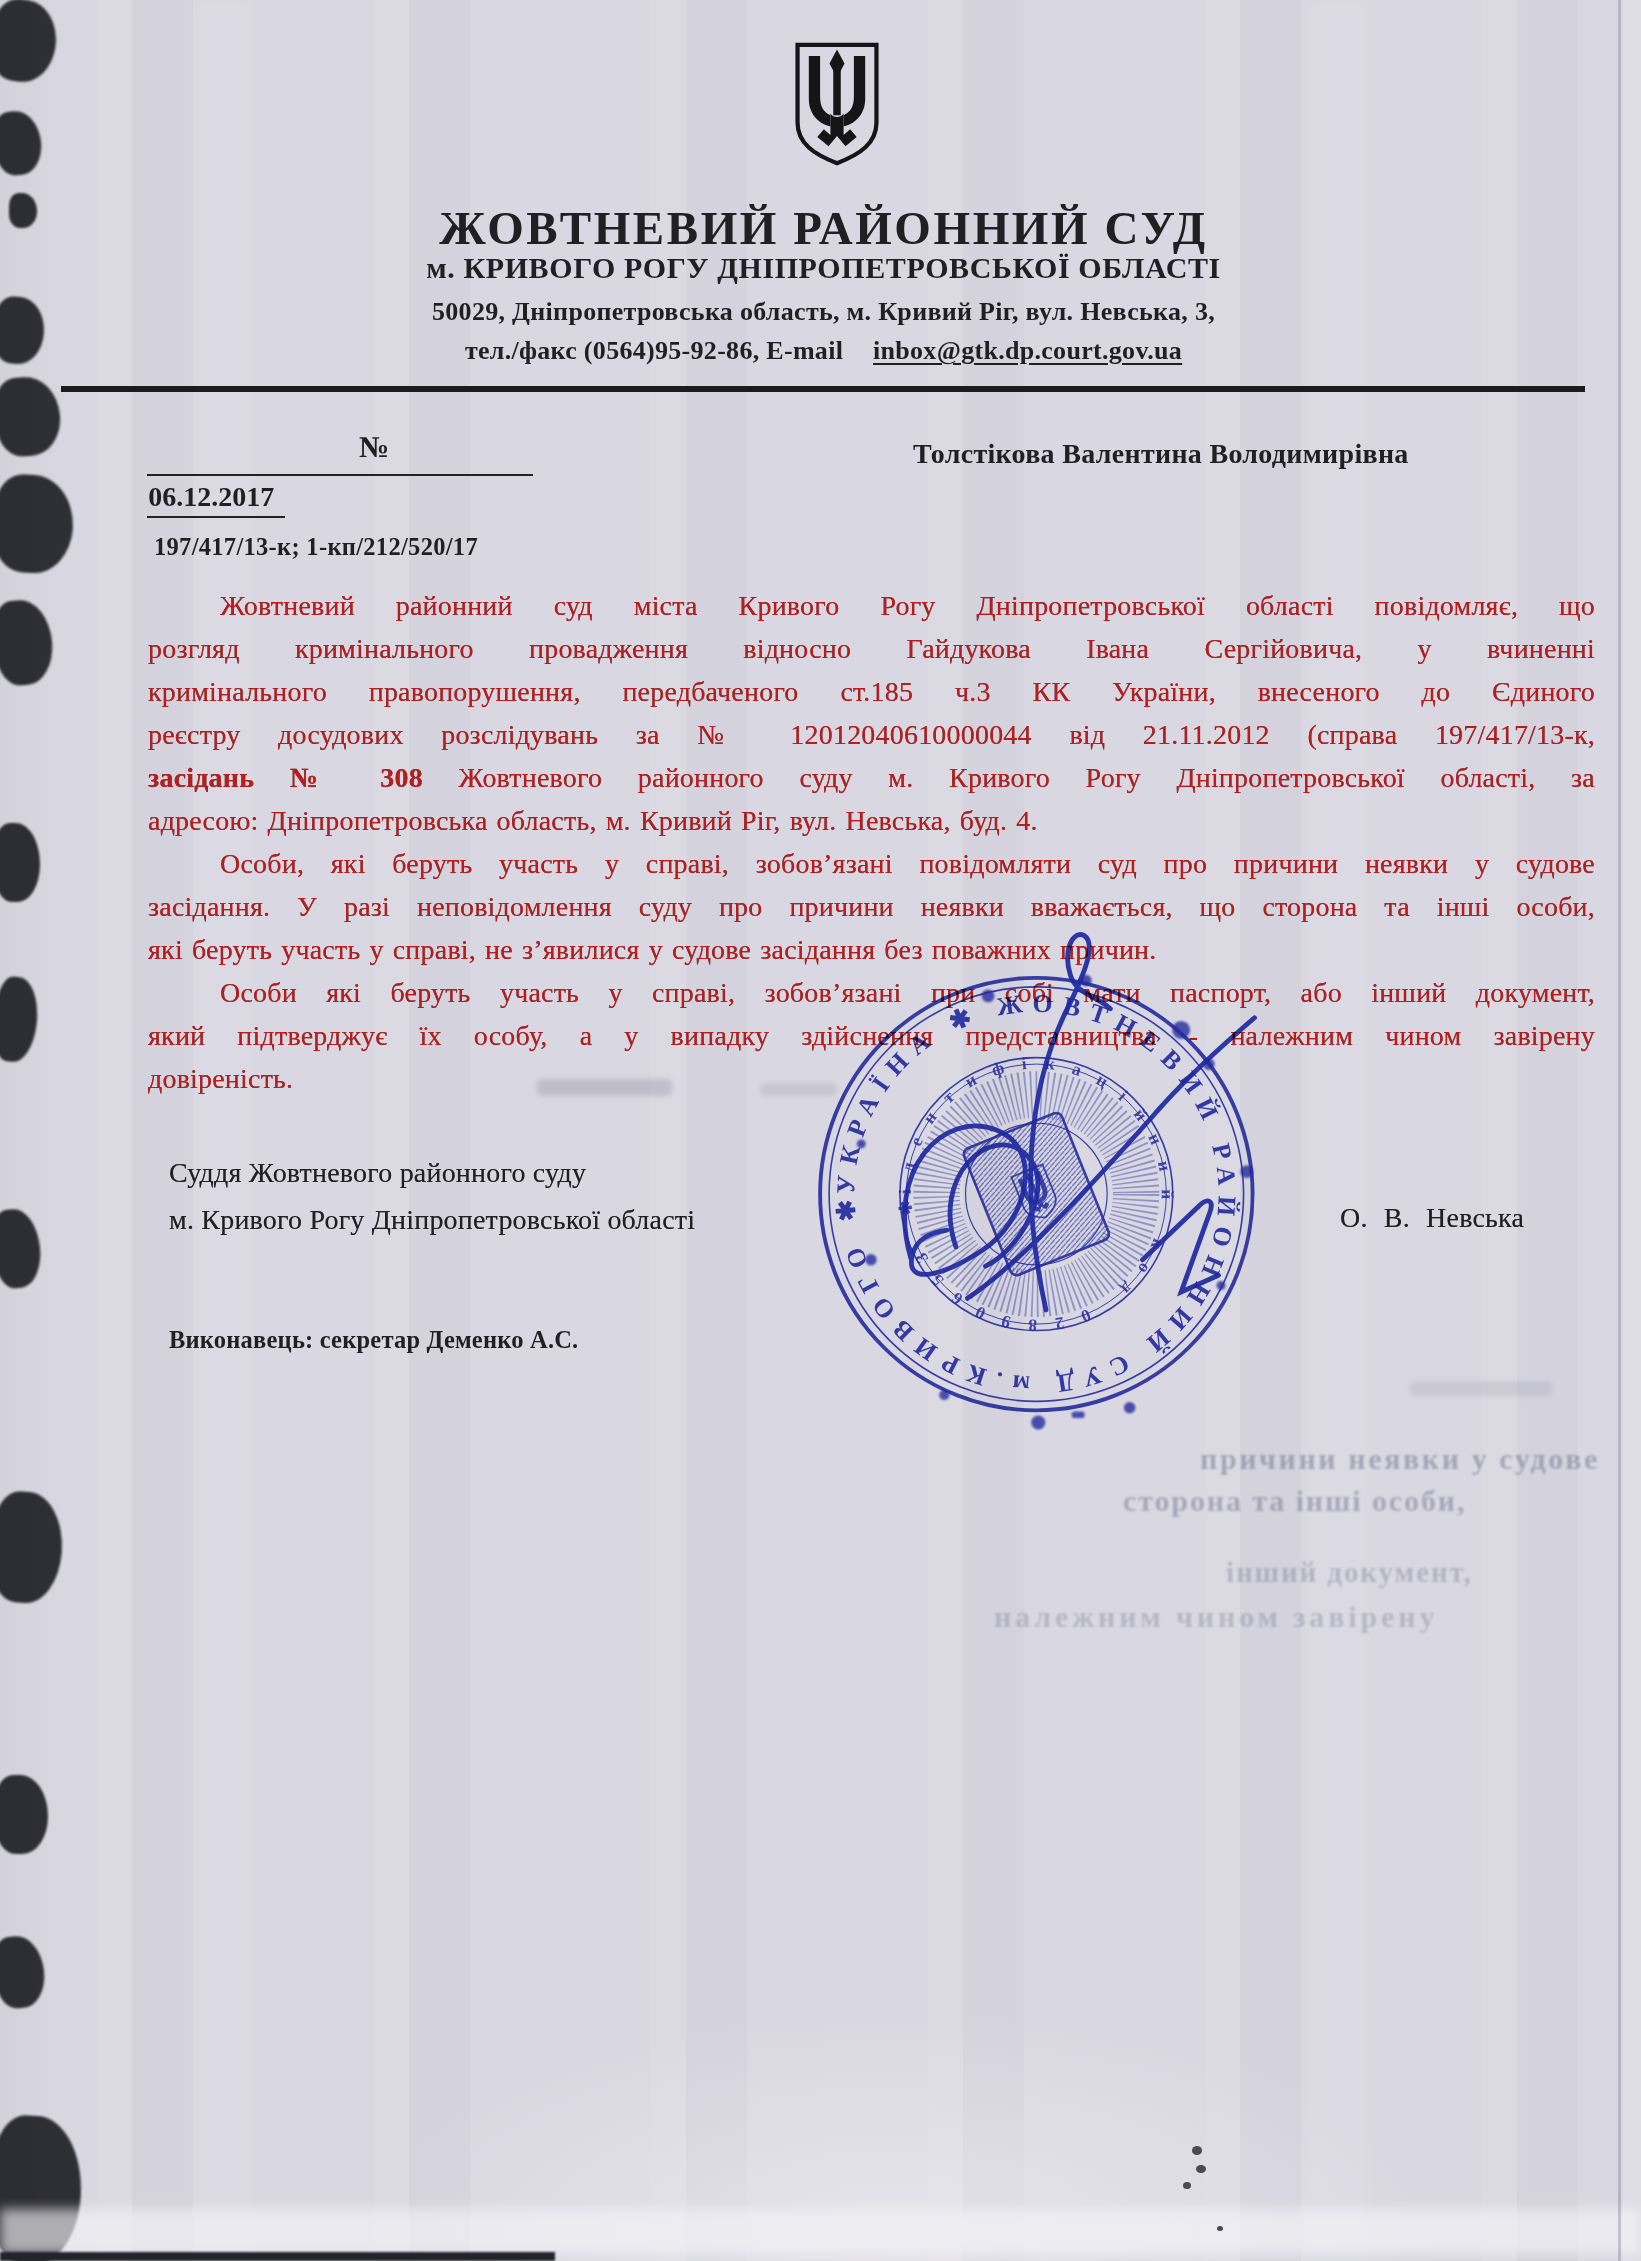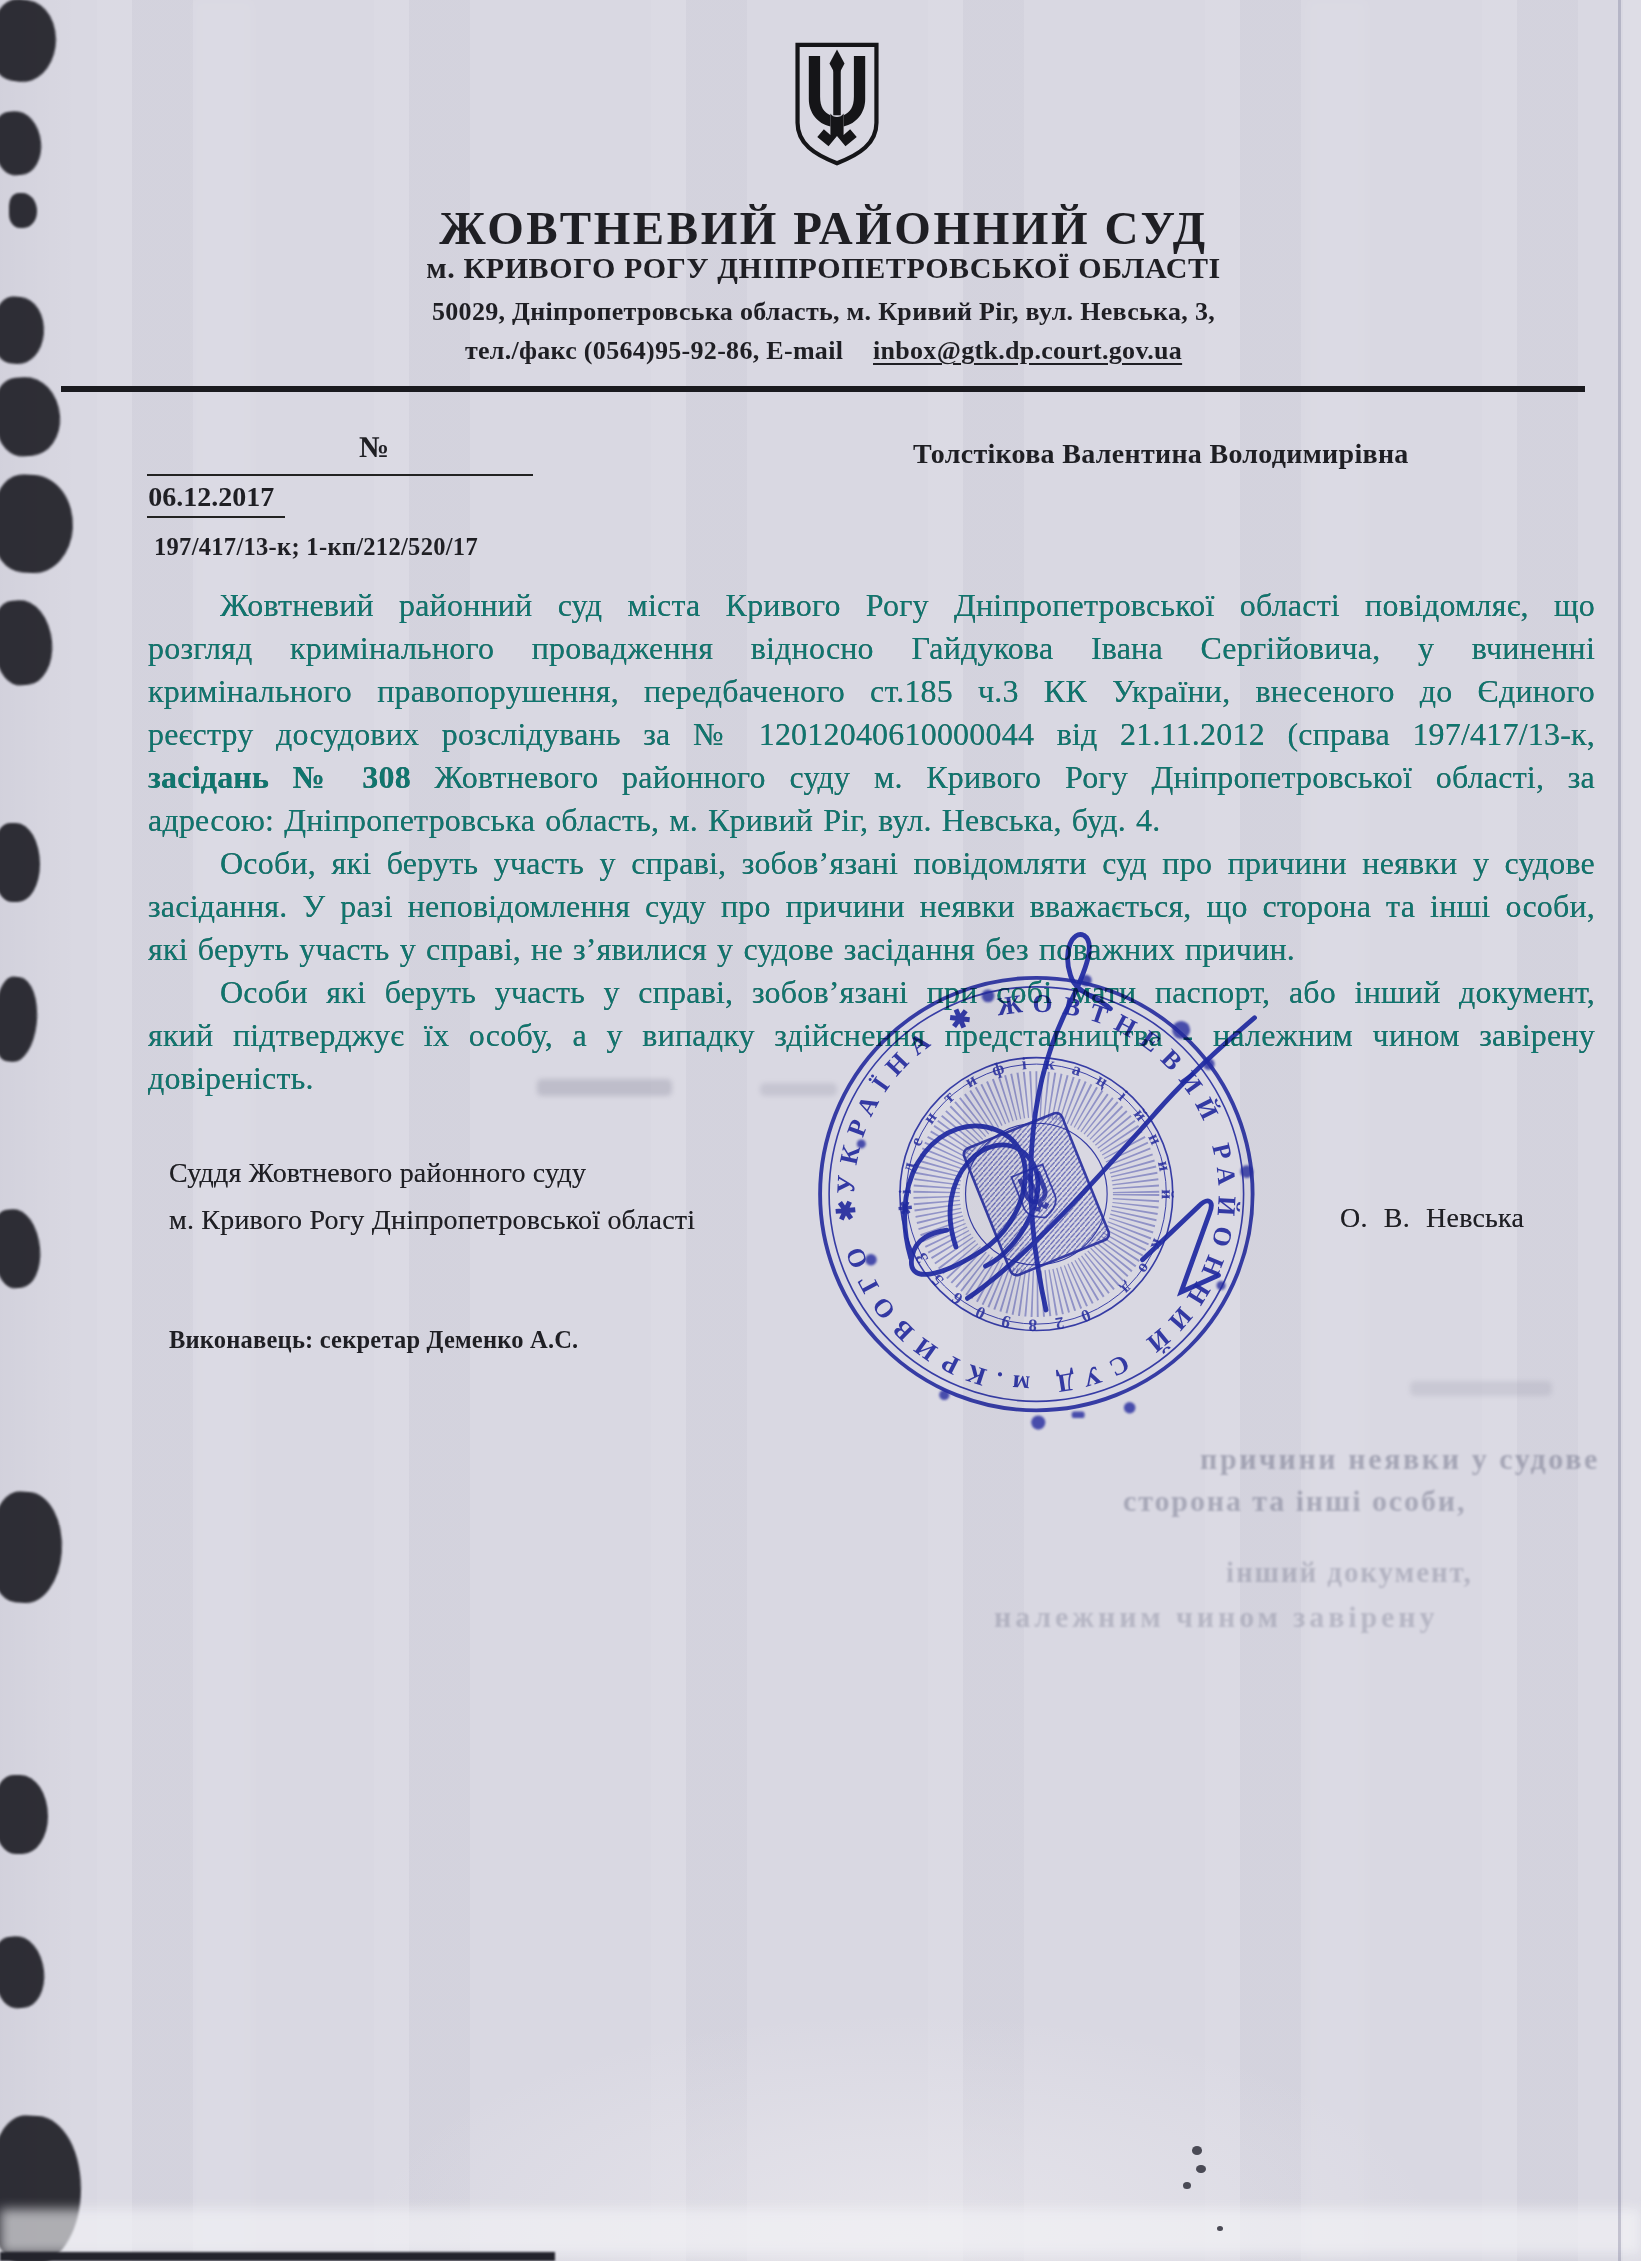--- a/index.html
+++ b/index.html
@@ -48,22 +48,22 @@
 
   
   .no-line{position:absolute;left:147px;top:430px;width:386px;height:46px;border-bottom:2.6px solid #222;
            font-size:30px;font-weight:700;padding-left:212px;box-sizing:border-box;}
   .recipient{position:absolute;left:913px;top:438px;font-size:28px;font-weight:600;letter-spacing:0.3px;}
   .date{position:absolute;left:147px;top:481px;font-size:28px;font-weight:700;border-bottom:2.6px solid #222;
         padding:0 10.3px 2.6px 1.3px;}
   .casenos{position:absolute;left:154px;top:533px;font-size:24.5px;font-weight:600;letter-spacing:0.3px;}
 
   
-  .bodytext{position:absolute;left:148px;top:584px;width:1447px;font-size:32px;line-height:43px;
-            color:#0f766e;letter-spacing:0.2px;word-spacing:1.9px;text-shadow:0 0 0.4px rgba(25,25,30,.65);}
+  .bodytext{position:absolute;left:148px;top:584px;width:1447px;font-size:28px;line-height:43px;
+            color:#b91c1c;letter-spacing:0.2px;word-spacing:1.9px;text-shadow:0 0 0.4px rgba(25,25,30,.65);}
   .tline{text-align:justify;text-align-last:justify;}
   .tline.last{text-align-last:left;}
   .tline.first{text-indent:72px;}
   .tline b{font-weight:700;}
 
   
   .sigline{position:absolute;font-size:28px;font-weight:400;letter-spacing:0.2px;text-shadow:0 0 0.3px rgba(25,25,30,.6);}
   .sig1{left:169px;top:1157px;}
   .sig2{left:169px;top:1204px;}
   .signame{left:1340px;top:1202px;word-spacing:9px;}

